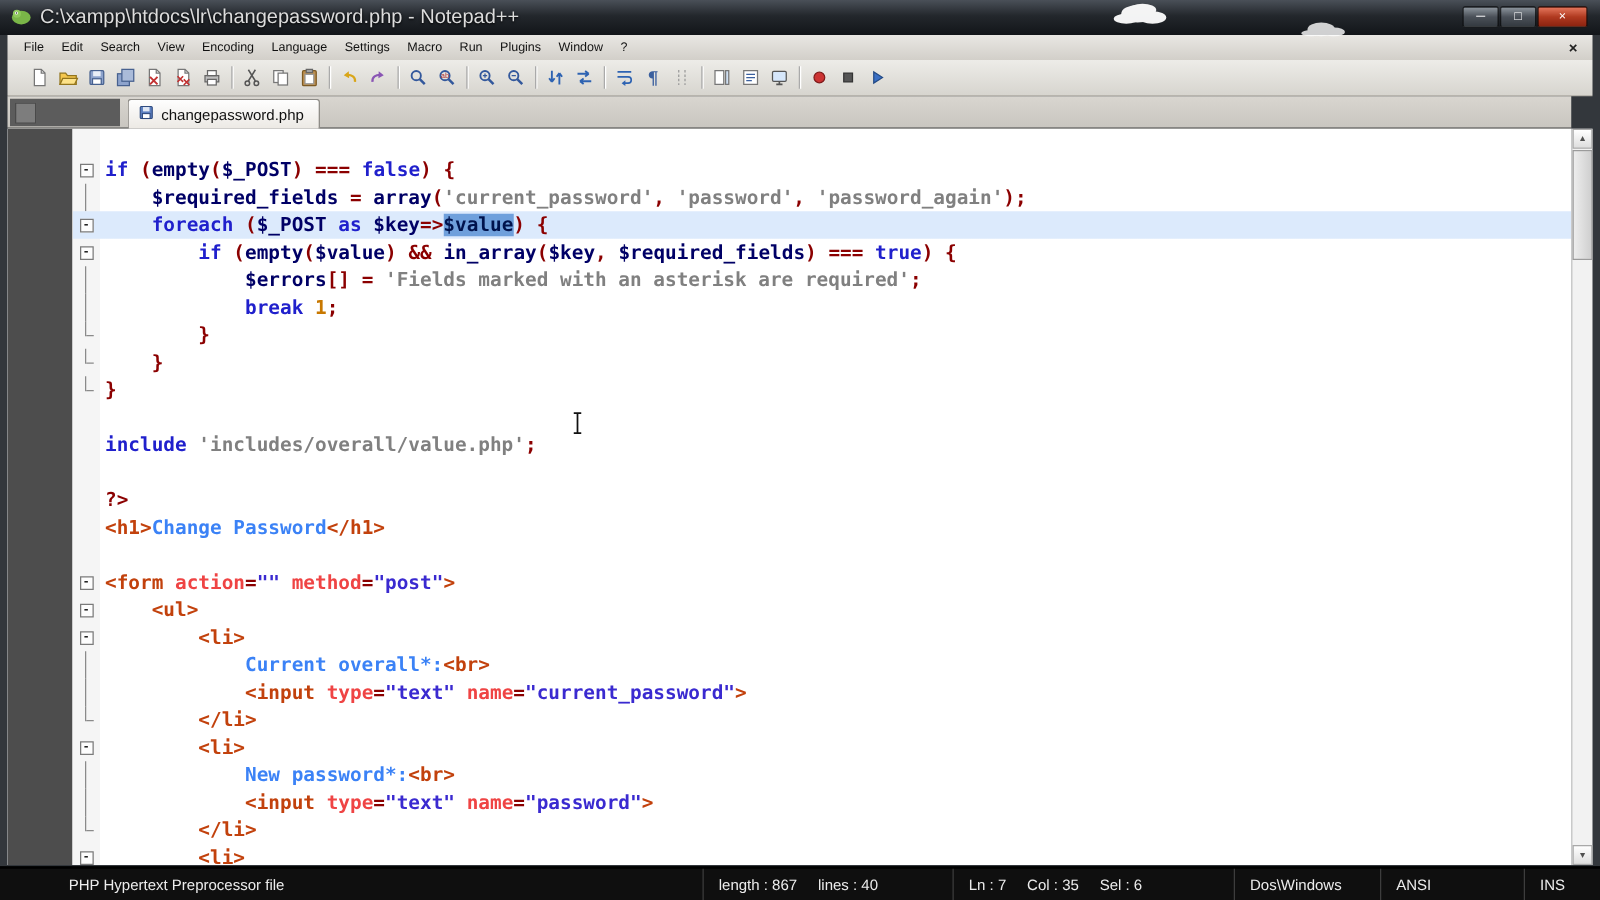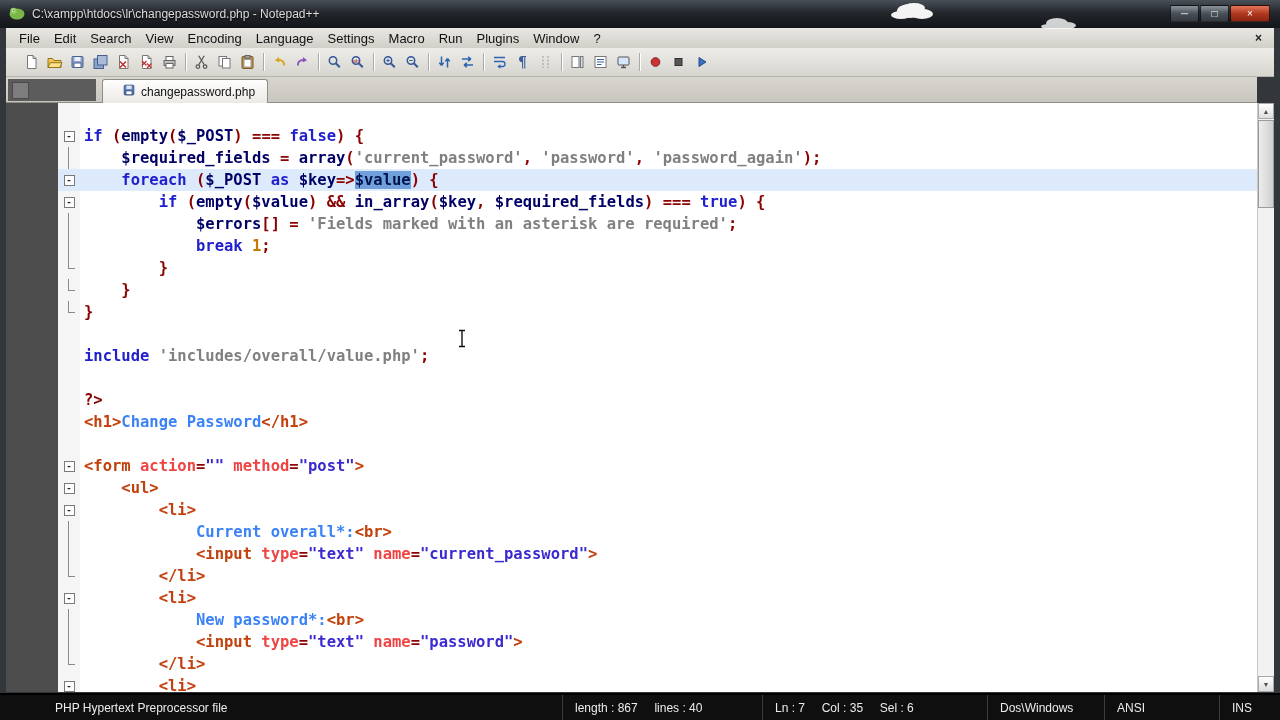--- a/index.html
+++ b/index.html
@@ -3,55 +3,55 @@
 <meta charset="utf-8">
 <style>
   html,body{margin:0;padding:0;}
   body{width:1280px;height:720px;position:relative;overflow:hidden;background:#33373c;
        font-family:"Liberation Sans",sans-serif;}
 
   
   .titlebar{position:absolute;left:0;top:0;right:0;height:28px;
     background:linear-gradient(#4a5058 0%,#23272c 45%,#121519 100%);
     display:flex;align-items:center;gap:6px;padding:0 8px;box-sizing:border-box;}
-  .title-text{color:#dcdcdc;font-size:12px;text-shadow:0 1px 2px #000;white-space:nowrap;}
+  .title-text{color:#dcdcdc;font-size:16px;text-shadow:0 1px 2px #000;white-space:nowrap;}
   .win-btns{position:absolute;top:5px;right:10px;display:flex;gap:1px;}
   .wb{width:29px;height:17px;display:flex;align-items:center;justify-content:center;
       font-size:10px;color:#fff;border:1px solid rgba(0,0,0,.7);border-radius:2px;box-sizing:border-box;}
   .wb-min,.wb-max{background:linear-gradient(#8d959d,#4a5058 50%,#343a40);}
   .wb-close{background:linear-gradient(#e4765c,#b03a20 50%,#8c2310);width:40px;}
   .cloud{position:absolute;background:#fff;border-radius:50%;z-index:60;}
   .c1{left:897px;top:4px;width:26px;height:14px;opacity:.95;
       box-shadow:12px 3px 0 -2px #fff,-9px 4px 0 -3px #fff,4px -3px 0 -2px #fff;}
   .c2{left:1046px;top:18px;width:22px;height:11px;opacity:.8;
       box-shadow:10px 2px 0 -2px #fff,-8px 3px 0 -3px #fff;}
 
   
   .menubar{position:absolute;left:6px;right:6px;top:28px;height:20px;
     background:linear-gradient(#e9e7e3,#d2cfc9);display:flex;align-items:center;
     padding-left:6px;box-sizing:border-box;}
-  .menu-item{padding:1px 7px;font-size:13px;color:#111;cursor:default;}
+  .menu-item{padding:1px 7px;font-size:10px;color:#111;cursor:default;}
   .menu-close{position:absolute;right:8px;font-size:12px;font-weight:bold;color:#222;padding:0 4px;}
 
   
   .toolbar{position:absolute;left:6px;right:6px;top:48px;height:29px;
     background:linear-gradient(#edece8,#d7d5cf);border-bottom:1px solid #b7b4ad;
     display:flex;align-items:center;padding-left:14px;box-sizing:border-box;}
   .tb-btn{width:21px;height:20px;display:inline-flex;align-items:center;justify-content:center;
     border-radius:2px;margin:0 1px;}
   .tb-sep{display:inline-block;width:1px;height:18px;background:#aaa;margin:0 4px;box-shadow:1px 0 0 #fff;}
 
   
   .tabbar{position:absolute;left:6px;right:23px;top:77px;height:26px;
     background:linear-gradient(#d9d6d0,#c9c6c0);border-bottom:1px solid #8f8d88;box-sizing:border-box;}
   .tab-dark{position:absolute;left:2px;top:2px;width:88px;height:22px;background:#5c5c5c;
     display:flex;align-items:center;padding-left:4px;box-sizing:border-box;}
   .tab-dark-sq{width:15px;height:15px;background:#7d7d7d;border:1px solid #4a4a4a;}
   .tab{position:absolute;left:96px;top:2px;height:24px;display:flex;align-items:center;gap:5px;
-    padding:0 12px 0 19px;background:linear-gradient(#fefefe,#ece9e4);
+    padding:0 12px 0 7px;background:linear-gradient(#fefefe,#ece9e4);
     border:1px solid #8f8d88;border-bottom:none;border-radius:3px 3px 0 0;
     font-size:12px;color:#111;box-sizing:border-box;}
 
   
   .editor{position:absolute;left:6px;right:23px;top:103px;bottom:28px;background:#fff;overflow:hidden;}
   .edge-dark{position:absolute;left:0;top:0;bottom:0;width:52px;background:#4d4d4d;}
   .edge-fold{position:absolute;left:52px;top:0;bottom:0;width:22px;background:#f5f5f5;}
   .code-area{position:absolute;left:0;right:0;top:0;bottom:0;padding-top:22px;}
   .code-row{position:relative;height:22px;padding-left:78px;white-space:pre;
     font-family:"DejaVu Sans Mono",monospace;font-weight:bold;font-size:15.5px;line-height:22px;}

